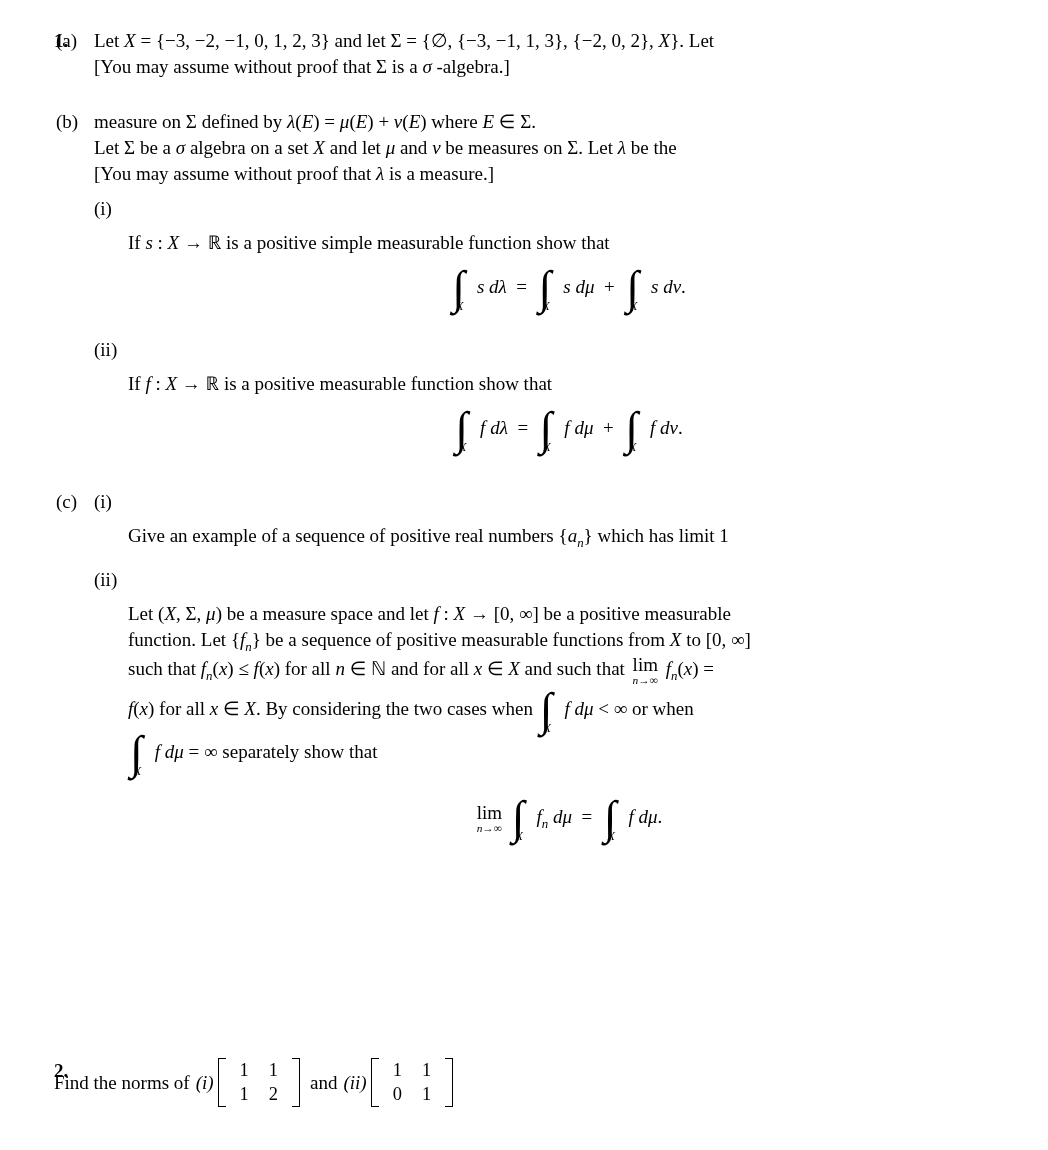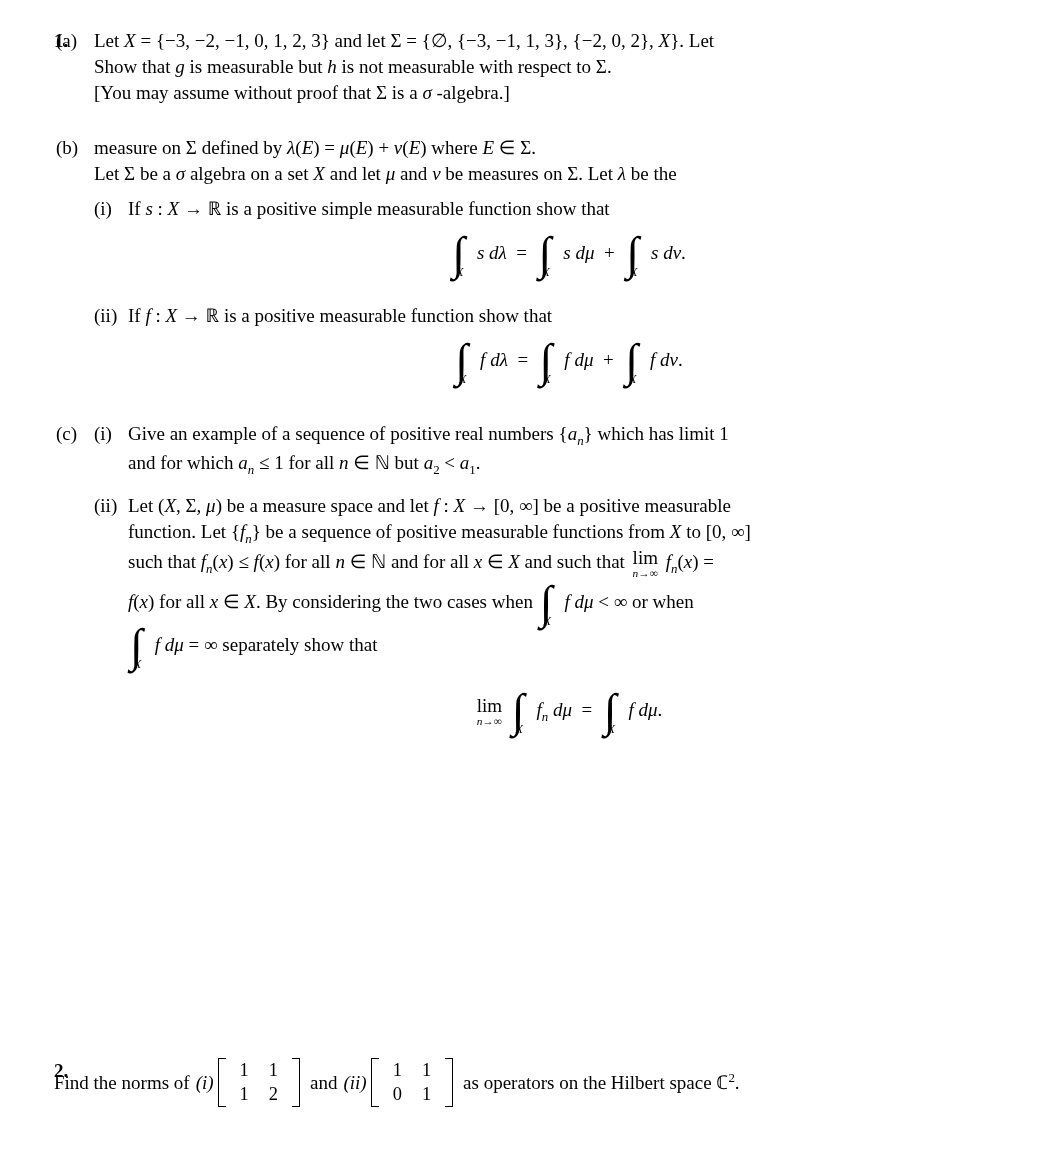--- a/index.html
+++ b/index.html
@@ -60,21 +60,21 @@
 
   .subpart {
     display: flex;
     align-items: flex-start;
     margin-top: 10px;
   }
   .subpart-label {
     flex: 0 0 auto;
     width: 34px;
   }
-  .subpart-body { flex: 1 1 auto; }
+  .subpart-body { flex: 1 1 auto; margin-top: 34px; }
 
   .para { margin: 0; }
   .para + .para { margin-top: 1px; }
 
   .display {
     text-align: center;
     margin: 16px 0 14px 0;
   }
 
   
@@ -162,36 +162,36 @@
 
         <div class="part" style="margin-top:0;">
           <div class="part-label">(a)</div>
           <div class="part-body">
             <p class="para">
               Let <span class="mi">X</span> = {−3, −2, −1, 0, 1, 2, 3} and let <span class="mn">Σ</span> = {<span class="mn">∅</span>, {−3, −1, 1, 3}, {−2, 0, 2}, <span class="mi">X</span>}. Let
             </p>
 
 
             <p class="para">
-              Show that <span class="mi">g</span> is measurable but <span class="mi">h</span> is not measurable with respect to <span class="mn">Σ</span>.
-            </p>
-            <p class="para">
               [You may assume without proof that <span class="mn">Σ</span> is a <span class="mi">σ</span> -algebra.]
             </p>
           </div>
         </div>
 
         <div class="part" style="margin-top:30px;">
           <div class="part-label">(b)</div>
           <div class="part-body">
             <p class="para">
               measure on <span class="mn">Σ</span> defined by <span class="mi">λ</span>(<span class="mi">E</span>) = <span class="mi">μ</span>(<span class="mi">E</span>) + <span class="mi">ν</span>(<span class="mi">E</span>) where <span class="mi">E</span> ∈ <span class="mn">Σ</span>.
             </p>
             <p class="para">
               Let <span class="mn">Σ</span> be a <span class="mi">σ</span> algebra on a set <span class="mi">X</span> and let <span class="mi">μ</span> and <span class="mi">ν</span> be measures on <span class="mn">Σ</span>. Let <span class="mi">λ</span> be the
+            </p>
+            <p class="para">
+              [You may assume without proof that <span class="mi">λ</span> is a measure.]
             </p>
 
             <div class="subpart">
               <div class="subpart-label">(i)</div>
               <div class="subpart-body">
                 <p class="para">
                   If <span class="mi">s</span> : <span class="mi">X</span> → <span class="bb">ℝ</span> is a positive simple measurable function show that
                 </p>
                 <div class="display">
                   <span class="intg"><span class="sym">∫</span><span class="lim">X</span></span><span class="intbody"><span class="mi">s</span> <span class="mi">dλ</span></span>
@@ -223,23 +223,20 @@
 
         <div class="part" style="margin-top:28px;">
           <div class="part-label">(c)</div>
           <div class="part-body">
 
             <div class="subpart" style="margin-top:0;">
               <div class="subpart-label">(i)</div>
               <div class="subpart-body">
                 <p class="para">
                   Give an example of a sequence of positive real numbers {<span class="mi">a</span><sub class="small mi">n</sub>} which has limit 1
-                </p>
-                <p class="para">
-                  and for which <span class="mi">a</span><sub class="small mi">n</sub> ≤ 1 for all <span class="mi">n</span> ∈ <span class="bb">ℕ</span> but <span class="mi">a</span><sub class="small mn">2</sub> &lt; <span class="mi">a</span><sub class="small mn">1</sub>.
                 </p>
               </div>
             </div>
 
             <div class="subpart" style="margin-top:16px;">
               <div class="subpart-label">(ii)</div>
               <div class="subpart-body">
                 <p class="para">
                   Let (<span class="mi">X</span>, <span class="mn">Σ</span>, <span class="mi">μ</span>) be a measure space and let <span class="mi">f</span> : <span class="mi">X</span> → [0, ∞] be a positive measurable
                 </p>
@@ -310,18 +307,17 @@
               <td>1</td>
             </tr>
             <tr>
               <td>0</td>
               <td>1</td>
             </tr>
           </tbody>
             </table>
         </span>
         <span class="inlinegap"></span>
-        <span>as operators on the Hilbert space <span class="bb">ℂ</span><sup class="small mn">2</sup>.</span>
       </div>
     </div>
   </div>
 
 </div>
 
 </body></html>

